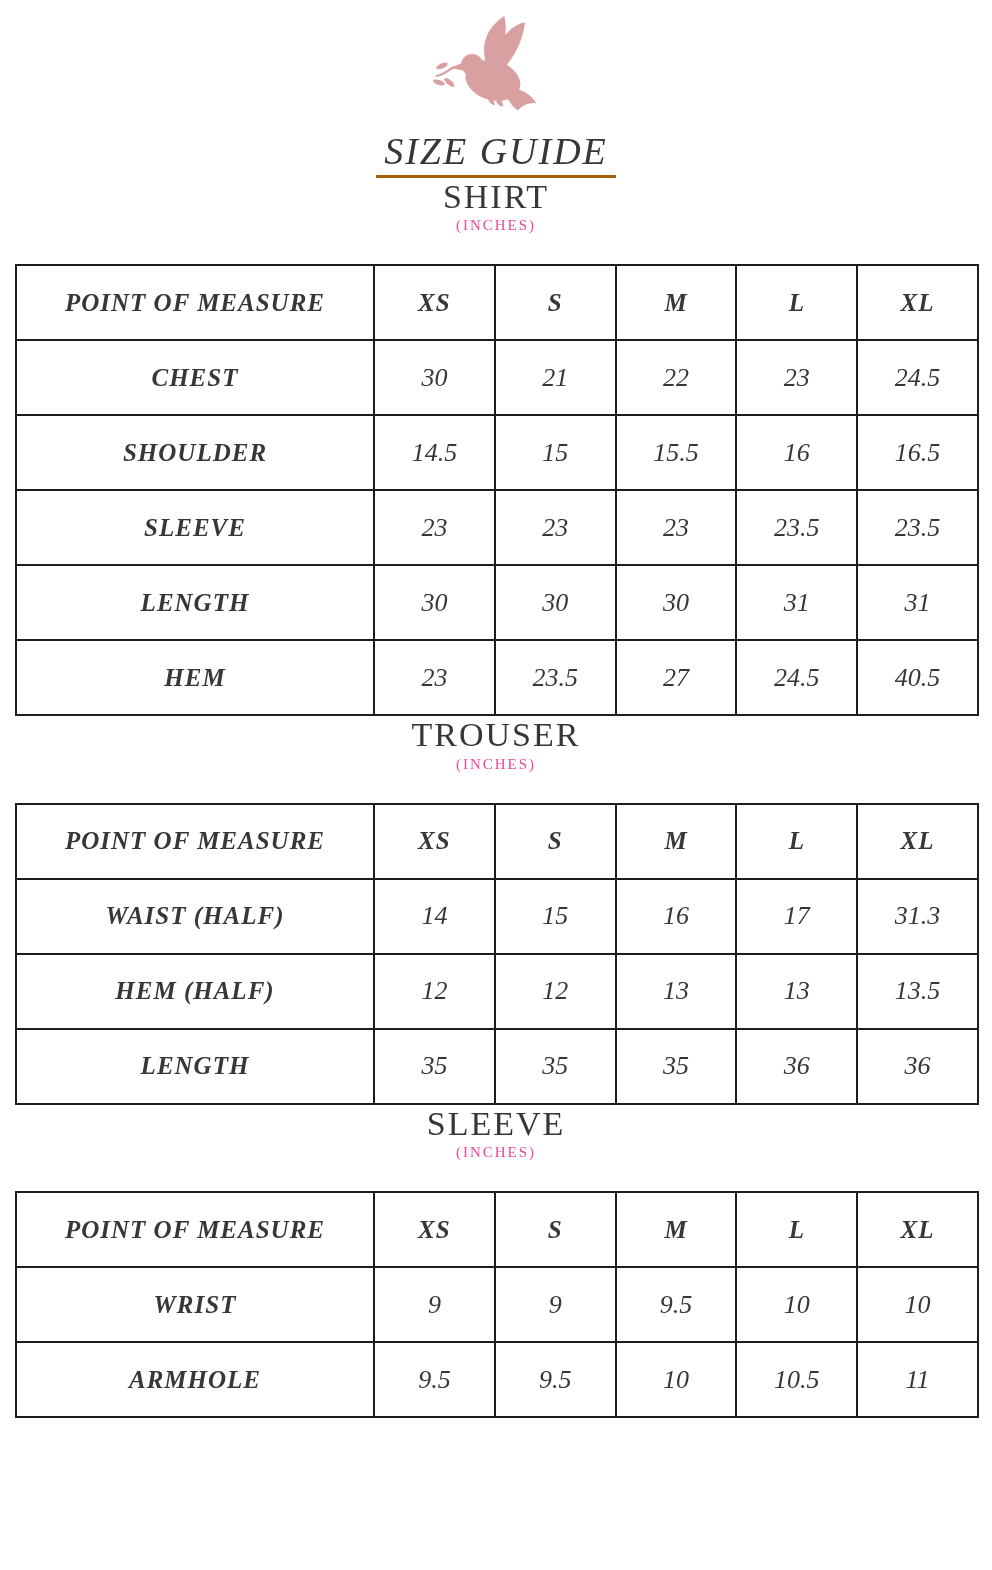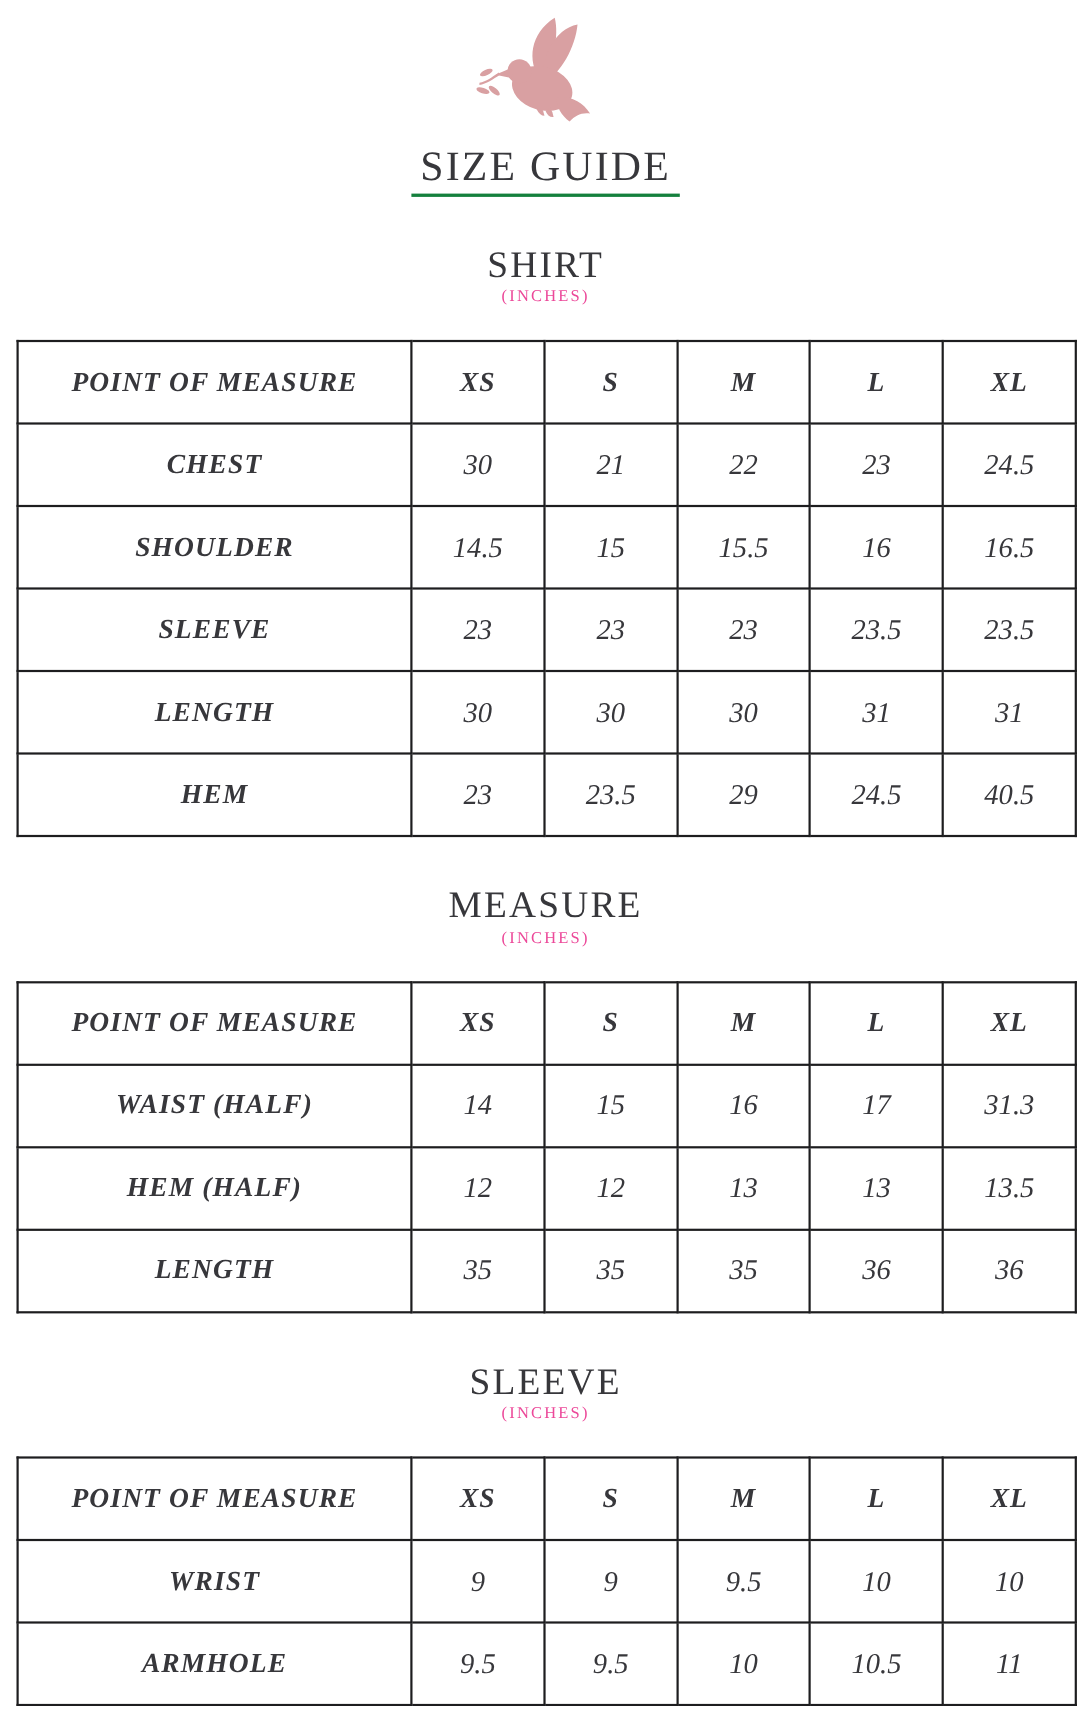--- a/index.html
+++ b/index.html
@@ -18,36 +18,36 @@
     text-align: center;
     padding-top: 14px;
   }
   .logo-wrap svg { display: inline-block; }
 
   .title-wrap { text-align: center; margin-top: 2px; }
   .page-title {
     display: inline-block;
     font-size: 38px;
     letter-spacing: 2px;
-    border-bottom: 3px solid #15803d;
+    border-bottom: 3px solid #a16207;
     padding: 0 8px 3px 8px;
     line-height: 1.05;
+    font-style: italic;
   }
   .product-code {
     text-align: center;
     font-size: 27px;
     letter-spacing: 1px;
     margin-top: 5px;
   }
 
   .section-heading {
     text-align: center;
     font-size: 34px;
     letter-spacing: 2px;
-    margin-top: 44px;
     line-height: 1.1;
   }
   .section-unit {
     text-align: center;
     font-size: 15px;
     letter-spacing: 2px;
     color: #ec4899;
     margin-top: 2px;
   }
 
@@ -164,30 +164,30 @@
             <td>30</td>
             <td>30</td>
             <td>30</td>
             <td>31</td>
             <td>31</td>
           </tr>
           <tr>
             <th>HEM</th>
             <td>23</td>
             <td>23.5</td>
-            <td>29</td>
+            <td>27</td>
             <td>24.5</td>
             <td>40.5</td>
           </tr>
         </tbody>
     </table>
   </div>
 
   <div>
-    <div class="section-heading">MEASURE</div>
+    <div class="section-heading">TROUSER</div>
     <div class="section-unit">(INCHES)</div>
     <table class="size-table">
       <colgroup>
         <col class="pom-col">
           <col class="size-col">
           <col class="size-col">
           <col class="size-col">
           <col class="size-col">
           <col class="size-col">
       </colgroup>

